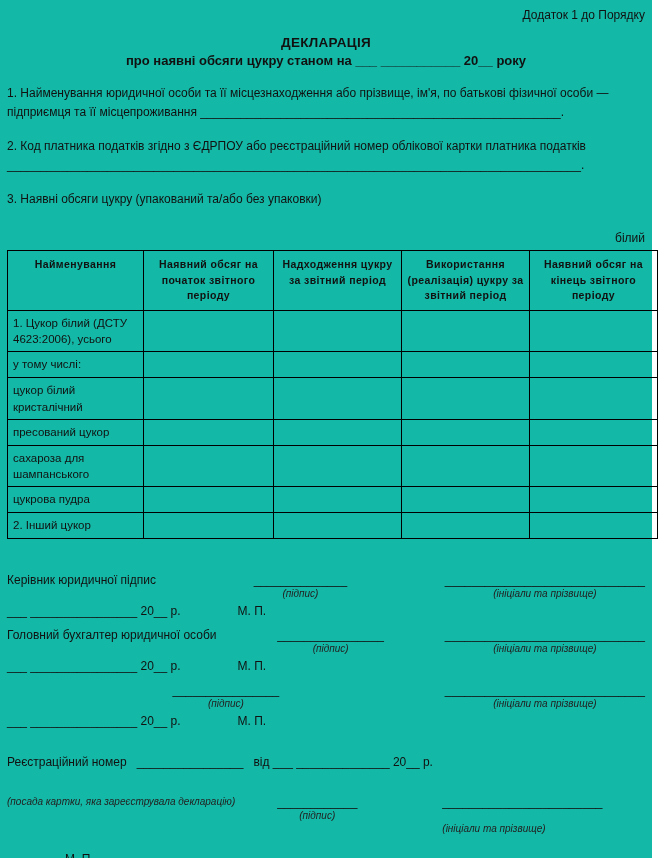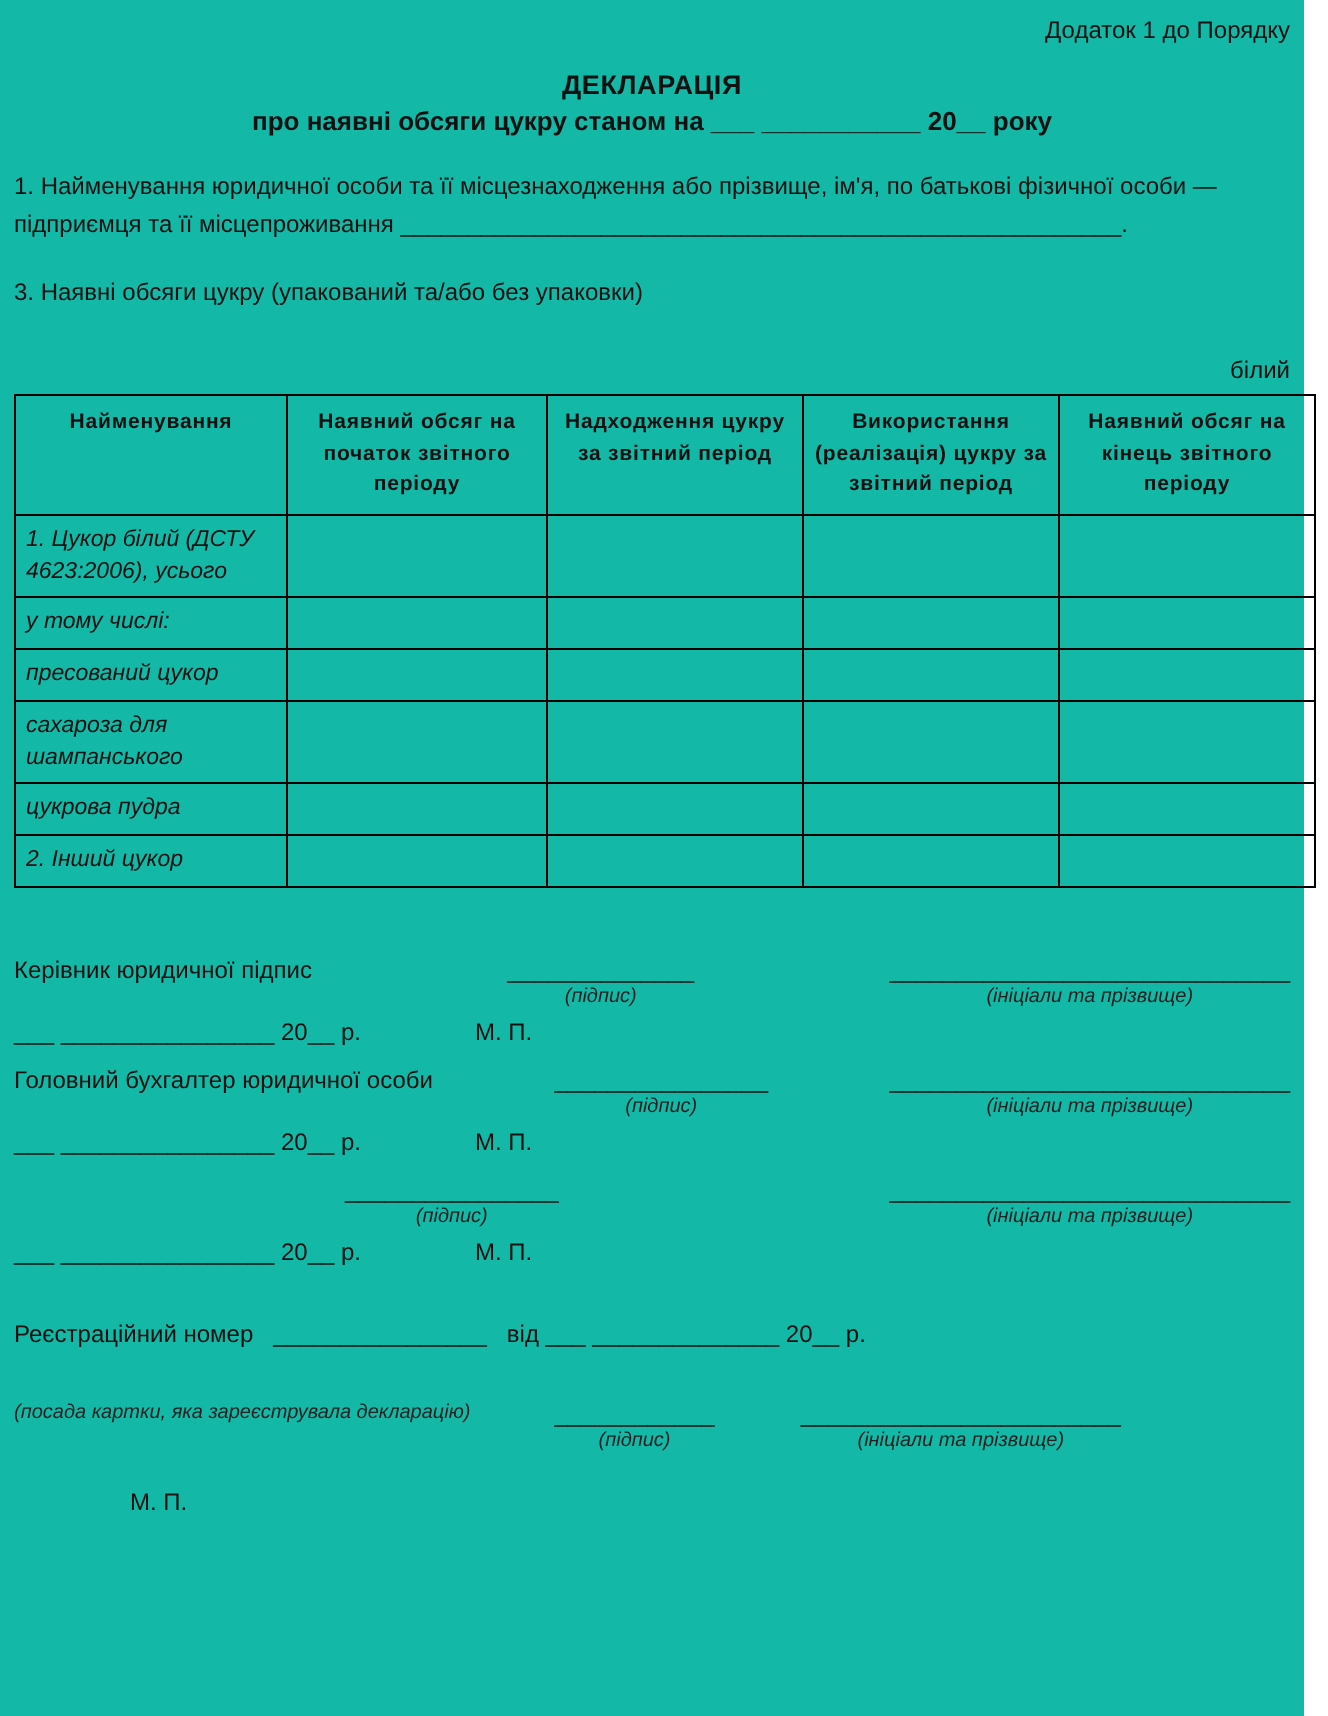--- a/index.html
+++ b/index.html
@@ -18,56 +18,57 @@
 
   .para { margin-top:16px; line-height:1.55; overflow-wrap:break-word; }
   .units { text-align:right; margin-top:22px; margin-bottom:5px; }
 
   table.decl { width:650px; border-collapse:collapse; table-layout:fixed; }
   table.decl th, table.decl td { border:1px solid #000; vertical-align:top; }
   table.decl th {
     font-weight:bold; font-size:10.5px; line-height:1.5;
     padding:6px 4px; text-align:center; letter-spacing:0.4px;
   }
-  table.decl td { font-size:11.5px; line-height:1.4; padding:4px 5px; height:26px;font-style:italic; }
+  table.decl td { font-size:11.5px; line-height:1.4; padding:4px 5px; height:26px; }
   table.decl td.name { text-align:left; }
 
   .sig-section { margin-top:34px; }
   .sig-block { margin-bottom:10px; }
   .sig-row { display:flex; align-items:flex-start; }
   .sig-label { white-space:nowrap; padding-top:0; }
   .sig-col { display:inline-flex; flex-direction:column; align-items:center; }
   .col-sign { margin-left:auto; margin-right:auto; }
   .col-name { margin-left:0; }
   .blank { white-space:nowrap; letter-spacing:0; }
   .cap { font-style:italic; font-size:10px; margin-top:1px; color:#222; }
   .sig-date-row { margin-top:5px; display:flex; align-items:baseline;gap:29px; }
   .sig-date-row .mp { margin-left:28px; }
 
   .reg-line { margin-top:27px; margin-bottom:26px; display:flex; align-items:baseline; }
   .reg-line .blank { margin:0 10px; }
 
   .registrar-row { display:flex; align-items:flex-start; }
   .registrar-row .col-a { display:inline-flex; flex-direction:column; align-items:flex-start; }
   .registrar-row .col-b { display:inline-flex; flex-direction:column; align-items:center; margin-left:42px; }
-  .registrar-row .col-c { display:inline-flex; flex-direction:column; align-items:center; margin-left:43px; }
+  .registrar-row .col-c { display:inline-flex; flex-direction:column; margin-left:85px;gap:13px; }
 
   .final-mp { margin-top:18px; margin-left:58px; }
 </style>
 </head>
 <body>
 
 <div class="page">
 
   <div class="annex">Додаток 1 до Порядку</div>
 
   <div class="title">ДЕКЛАРАЦІЯ</div>
   <div class="subtitle">про наявні обсяги цукру станом на ___ ___________ 20__ року</div>
 
   <p class="para">1. Найменування юридичної особи та її місцезнаходження або прізвище, ім'я, по батькові фізичної особи — підприємця та її місцепроживання ______________________________________________________.</p>
+  <p class="para">2. Код платника податків згідно з ЄДРПОУ або реєстраційний номер облікової картки платника податків ______________________________________________________________________________________.</p>
   <p class="para">3. Наявні обсяги цукру (упакований та/або без упаковки)</p>
 
   <div class="units">білий</div>
 
   <table class="decl">
     <colgroup>
       <col style="width:136px">
         <col style="width:130px">
         <col style="width:128px">
         <col style="width:128px">
@@ -85,20 +86,27 @@
     <tbody>
       <tr>
         <td class="name">1. Цукор білий (ДСТУ 4623:2006), усього</td>
         <td></td>
         <td></td>
         <td></td>
         <td></td>
       </tr>
       <tr>
         <td class="name">у тому числі:</td>
+        <td></td>
+        <td></td>
+        <td></td>
+        <td></td>
+      </tr>
+      <tr>
+        <td class="name">цукор білий кристалічний</td>
         <td></td>
         <td></td>
         <td></td>
         <td></td>
       </tr>
       <tr>
         <td class="name">пресований цукор</td>
         <td></td>
         <td></td>
         <td></td>

